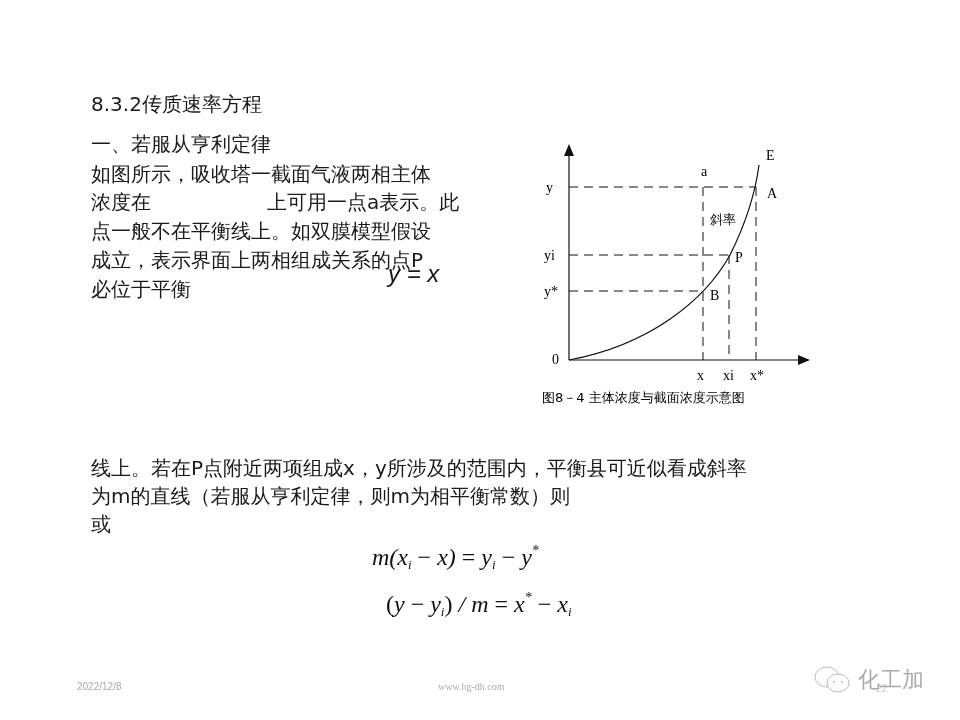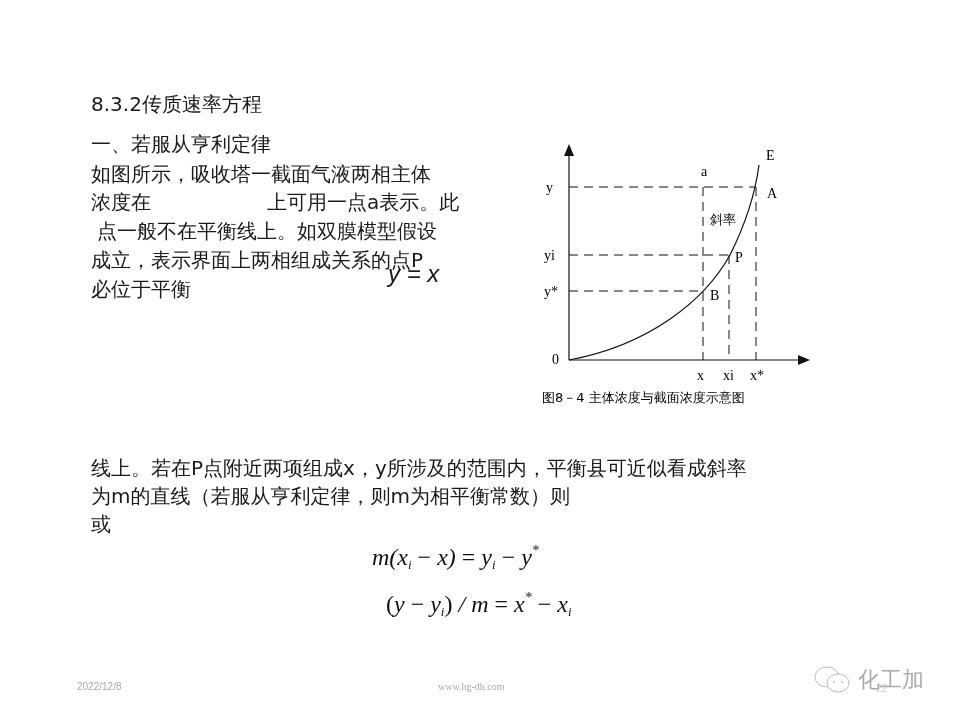--- a/index.html
+++ b/index.html
@@ -15,21 +15,21 @@
   .cap{font-family:"DejaVu Sans",sans-serif;}
 </style>
 </head>
 <body>
 
 <div class="txt" style="left:91px;top:92px;">8.3.2传质速率方程</div>
 <div class="txt" style="left:91px;top:132px;">一、若服从亨利定律</div>
 <div class="txt" style="left:91px;top:162px;">如图所示，吸收塔一截面气液两相主体</div>
 <div class="txt" style="left:91px;top:190px;">浓度在</div>
 <div class="txt" style="left:267px;top:190px;">上可用一点a表示。此</div>
-<div class="txt" style="left:97px;top:219px;">点一般不在平衡线上。如双膜模型假设</div>
+<div class="txt" style="left:91px;top:219px;">点一般不在平衡线上。如双膜模型假设</div>
 <div class="txt" style="left:91px;top:248px;">成立，表示界面上两相组成关系的点P</div>
 <div class="txt" style="left:91px;top:277px;">必位于平衡</div>
 <div class="txt math" style="left:388px;top:262px;font-size:24px;">y = x</div>
 
 <svg style="position:absolute;left:530px;top:140px;" width="290" height="275" viewBox="0 0 290 275">
 
   <line x1="39" y1="220" x2="39" y2="12" stroke="#111" stroke-width="1.2"></line>
   <polygon points="34,16 39,4 44,16" fill="#111"></polygon>
   <line x1="39" y1="220" x2="272" y2="220" stroke="#111" stroke-width="1.2"></line>
   <polygon points="268,215 280,220 268,225" fill="#111"></polygon>

